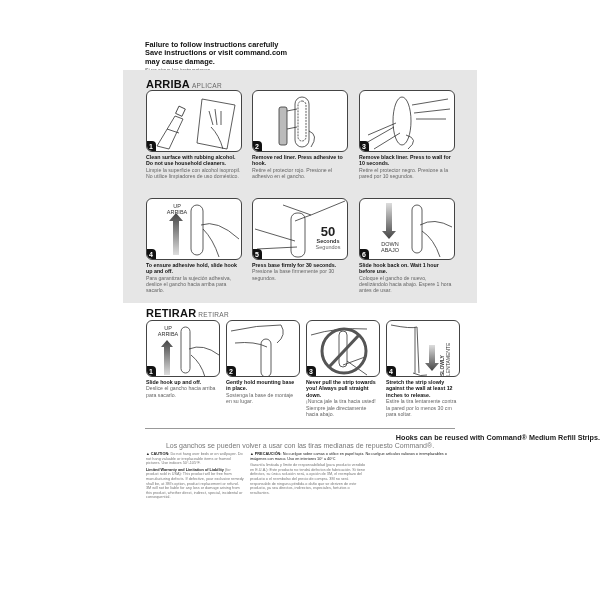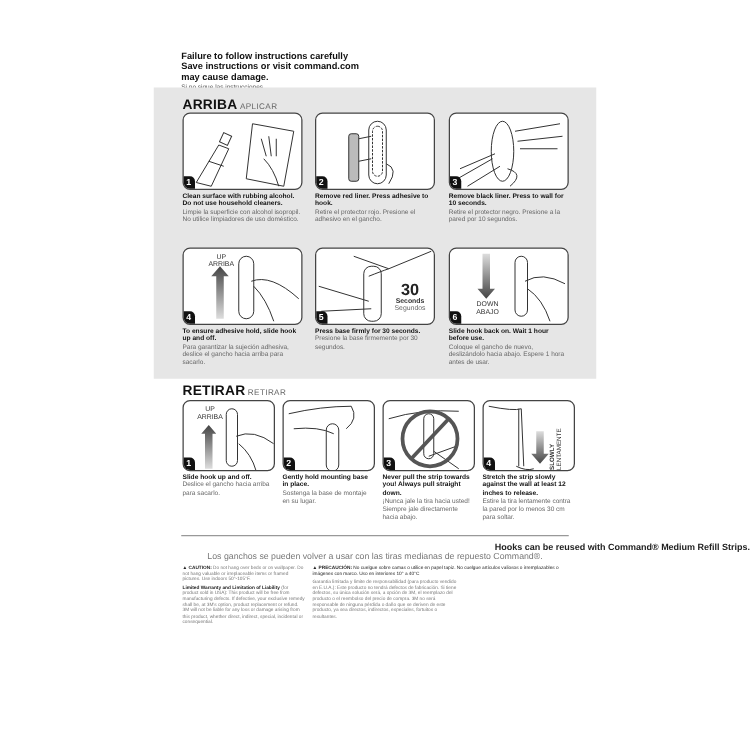--- a/index.html
+++ b/index.html
@@ -145,21 +145,21 @@
   <div class="step" style="left:129px;top:128px;">
     <div class="pic">
       <svg width="96" height="62" viewBox="0 0 96 62">
           <g stroke="#333" stroke-width="0.8" fill="none">
         <rect x="38" y="14" width="14" height="44" rx="6"></rect>
             <path d="M30 6 L58 16 L92 2 M42 22 Q52 18 58 16"></path>
         <path d="M2 30 L42 42 M4 50 L44 48"></path>
       </g>
         </svg>
       <div class="pic-label" style="left:58px;top:26px;width:34px;">
-        <div style="font-size:13px;font-weight:bold;line-height:13px;color:#222;">30</div>
+        <div style="font-size:13px;font-weight:bold;line-height:13px;color:#222;">50</div>
         <div style="font-weight:bold;">Seconds</div>
         <div style="color:#666;">Segundos</div>
       </div>
       <div class="num">5</div>
     </div>
     <div class="cap-en">Press base firmly for 30 seconds.</div>
     <div class="cap-es">Presione la base firmemente por 30 segundos.</div>
   </div>
 
   <div class="step" style="left:236px;top:128px;">

